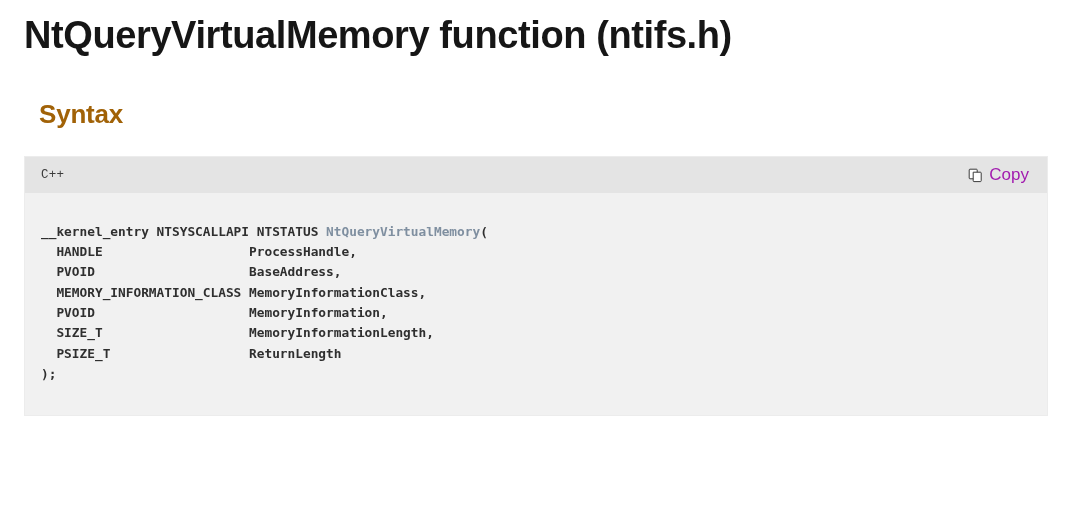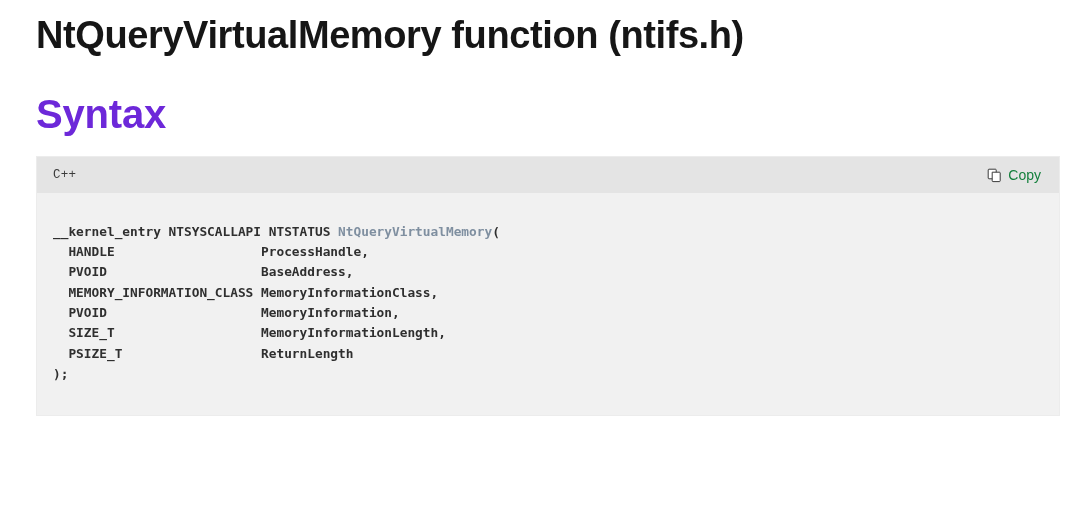--- a/index.html
+++ b/index.html
@@ -14,21 +14,21 @@
     font-family: "Liberation Sans", sans-serif;
     color: #171717;
     -webkit-font-smoothing: antialiased;
   }
 
   .page {
     position: relative;
     width: 1080px;
     height: 521px;
     box-sizing: border-box;
-    padding: 0 36px;
+    padding: 0 24px;
   }
 
   
   .doc-title {
     margin: 0;
     padding-top: 12px;
     font-size: 38px;
     line-height: 46px;
     font-weight: 700;
     letter-spacing: -0.4px;
@@ -55,26 +55,26 @@
     color: #262626;
     max-width: 1035px;
   }
   .intro b {
     font-weight: 700;
     color: #161616;
   }
 
   
   .section-heading {
-    margin: 38px 0 0 0;
-    font-size: 40px;
+    margin: 38px 0 0 15px;
+    font-size: 26px;
     line-height: 36px;
     font-weight: 700;
     letter-spacing: -0.2px;
-    color: #6d28d9;
+    color: #a16207;
   }
 
   
   .code-block {
     margin-top: 24px;
     width: 1024px;
     background: #f1f1f1;
     border: 1px solid #ececec;
     box-sizing: border-box;
   }
@@ -88,24 +88,24 @@
     box-sizing: border-box;
   }
   .code-lang {
     font-family: "Liberation Mono", "DejaVu Sans Mono", monospace;
     font-size: 12.5px;
     color: #3b3b3b;
     letter-spacing: 0.3px;
   }
   .copy-button {
     display: flex;
-    align-items: flex-end;
+    align-items: center;
     gap: 6px;
-    font-size: 14px;
-    color: #15803d;
+    font-size: 17px;
+    color: #a21caf;
     cursor: pointer;
     background: transparent;
     border: none;
     padding: 3px 4px;
     font-family: "Liberation Sans", sans-serif;
   }
   .copy-icon {
     display: inline-block;
     width: 15px;
     height: 15px;

